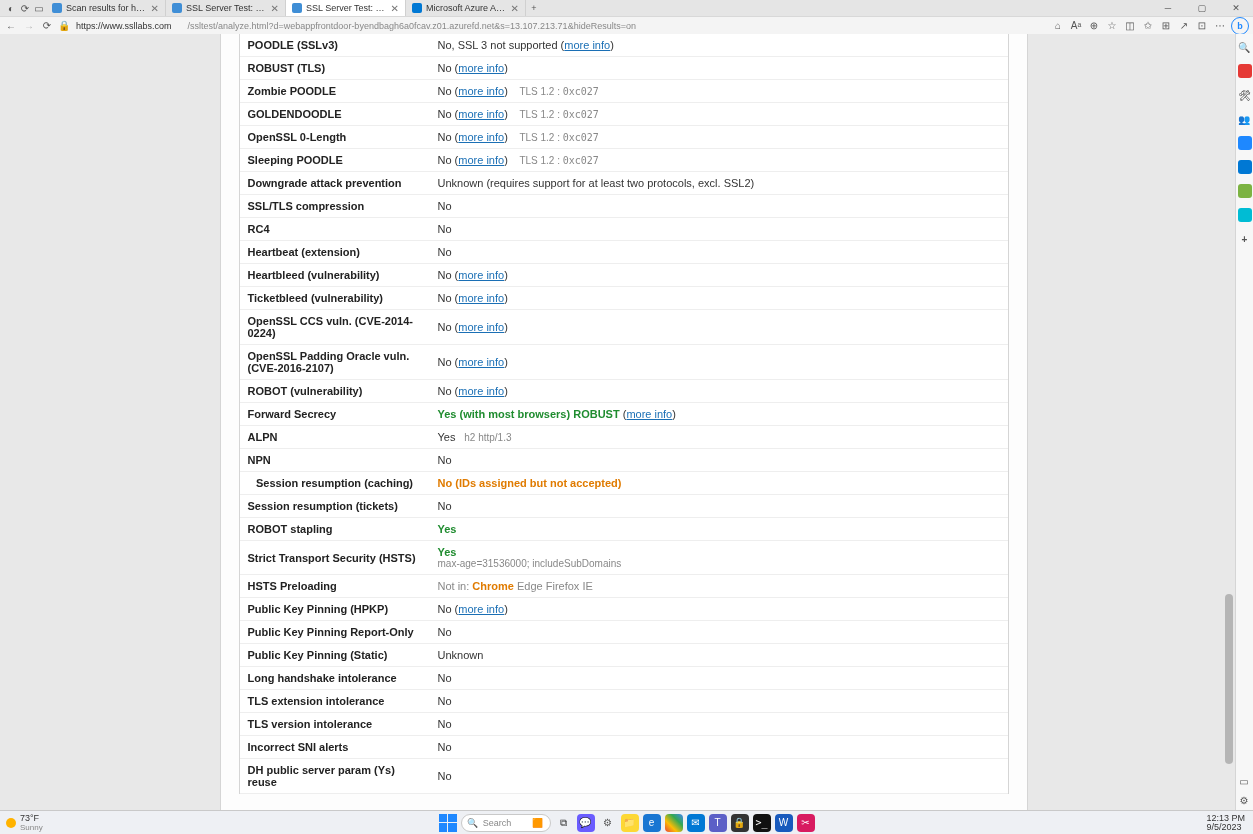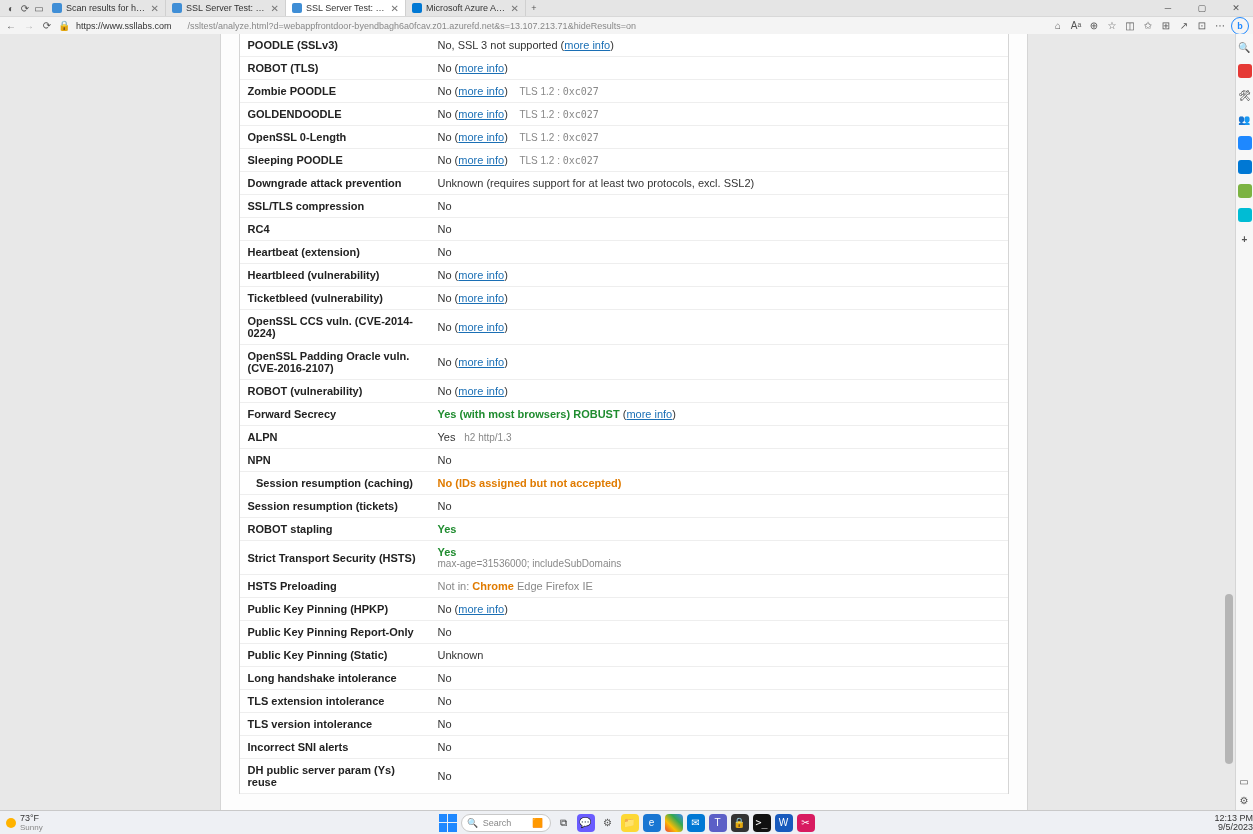--- a/index.html
+++ b/index.html
@@ -80,21 +80,21 @@
   .tb-gear{ color:#555;}
   .tb-yellow{ background:#fdd835;}
   .tb-edge{ background:#1976d2;}
   .tb-chrome{ background:linear-gradient(45deg,#ea4335,#fbbc05,#34a853,#4285f4);}
   .tb-o365{ background:#0078d4;}
   .tb-teams{ background:#5b5fc7;}
   .tb-lock{ background:#333;}
   .tb-term{ background:#111; font-family:monospace;}
   .tb-word{ background:#185abd;}
   .tb-snip{ background:#d81b60;}
-  .taskbar .tray { margin-left:auto; padding-right:0; text-align:right; line-height:1; color:#333;}
+  .taskbar .tray { margin-left:auto; padding-right:8px; text-align:left; line-height:1; color:#333;}
 </style>
 </head>
 <body>
 
 <div class="browser-chrome">
   <div class="tab-strip">
     <div class="sysicon">◐</div>
     <div class="sysicon">⟳</div>
     <div class="sysicon">▭</div>
 
@@ -178,21 +178,21 @@
     <div class="page-outer">
       <div class="page-inner">
 
         <table class="proto-table">
           <tbody id="rows-body">
               <tr>
                 <td class="label">POODLE (SSLv3)</td>
                 <td class="val"><span>No, SSL 3 not supported</span> (<span class="more">more info</span>)</td>
               </tr>
               <tr>
-                <td class="label">ROBOT (TLS)</td>
+                <td class="label">ROBUST (TLS)</td>
                 <td class="val"><span>No</span> (<span class="more">more info</span>)</td>
               </tr>
               <tr>
                 <td class="label">Zombie POODLE</td>
                 <td class="val"><span>No</span> (<span class="more">more info</span>)<span class="tls-note"> &nbsp;TLS 1.2 : <span class="hex">0xc027</span></span></td>
               </tr>
               <tr>
                 <td class="label">GOLDENDOODLE</td>
                 <td class="val"><span>No</span> (<span class="more">more info</span>)<span class="tls-note"> &nbsp;TLS 1.2 : <span class="hex">0xc027</span></span></td>
               </tr>

